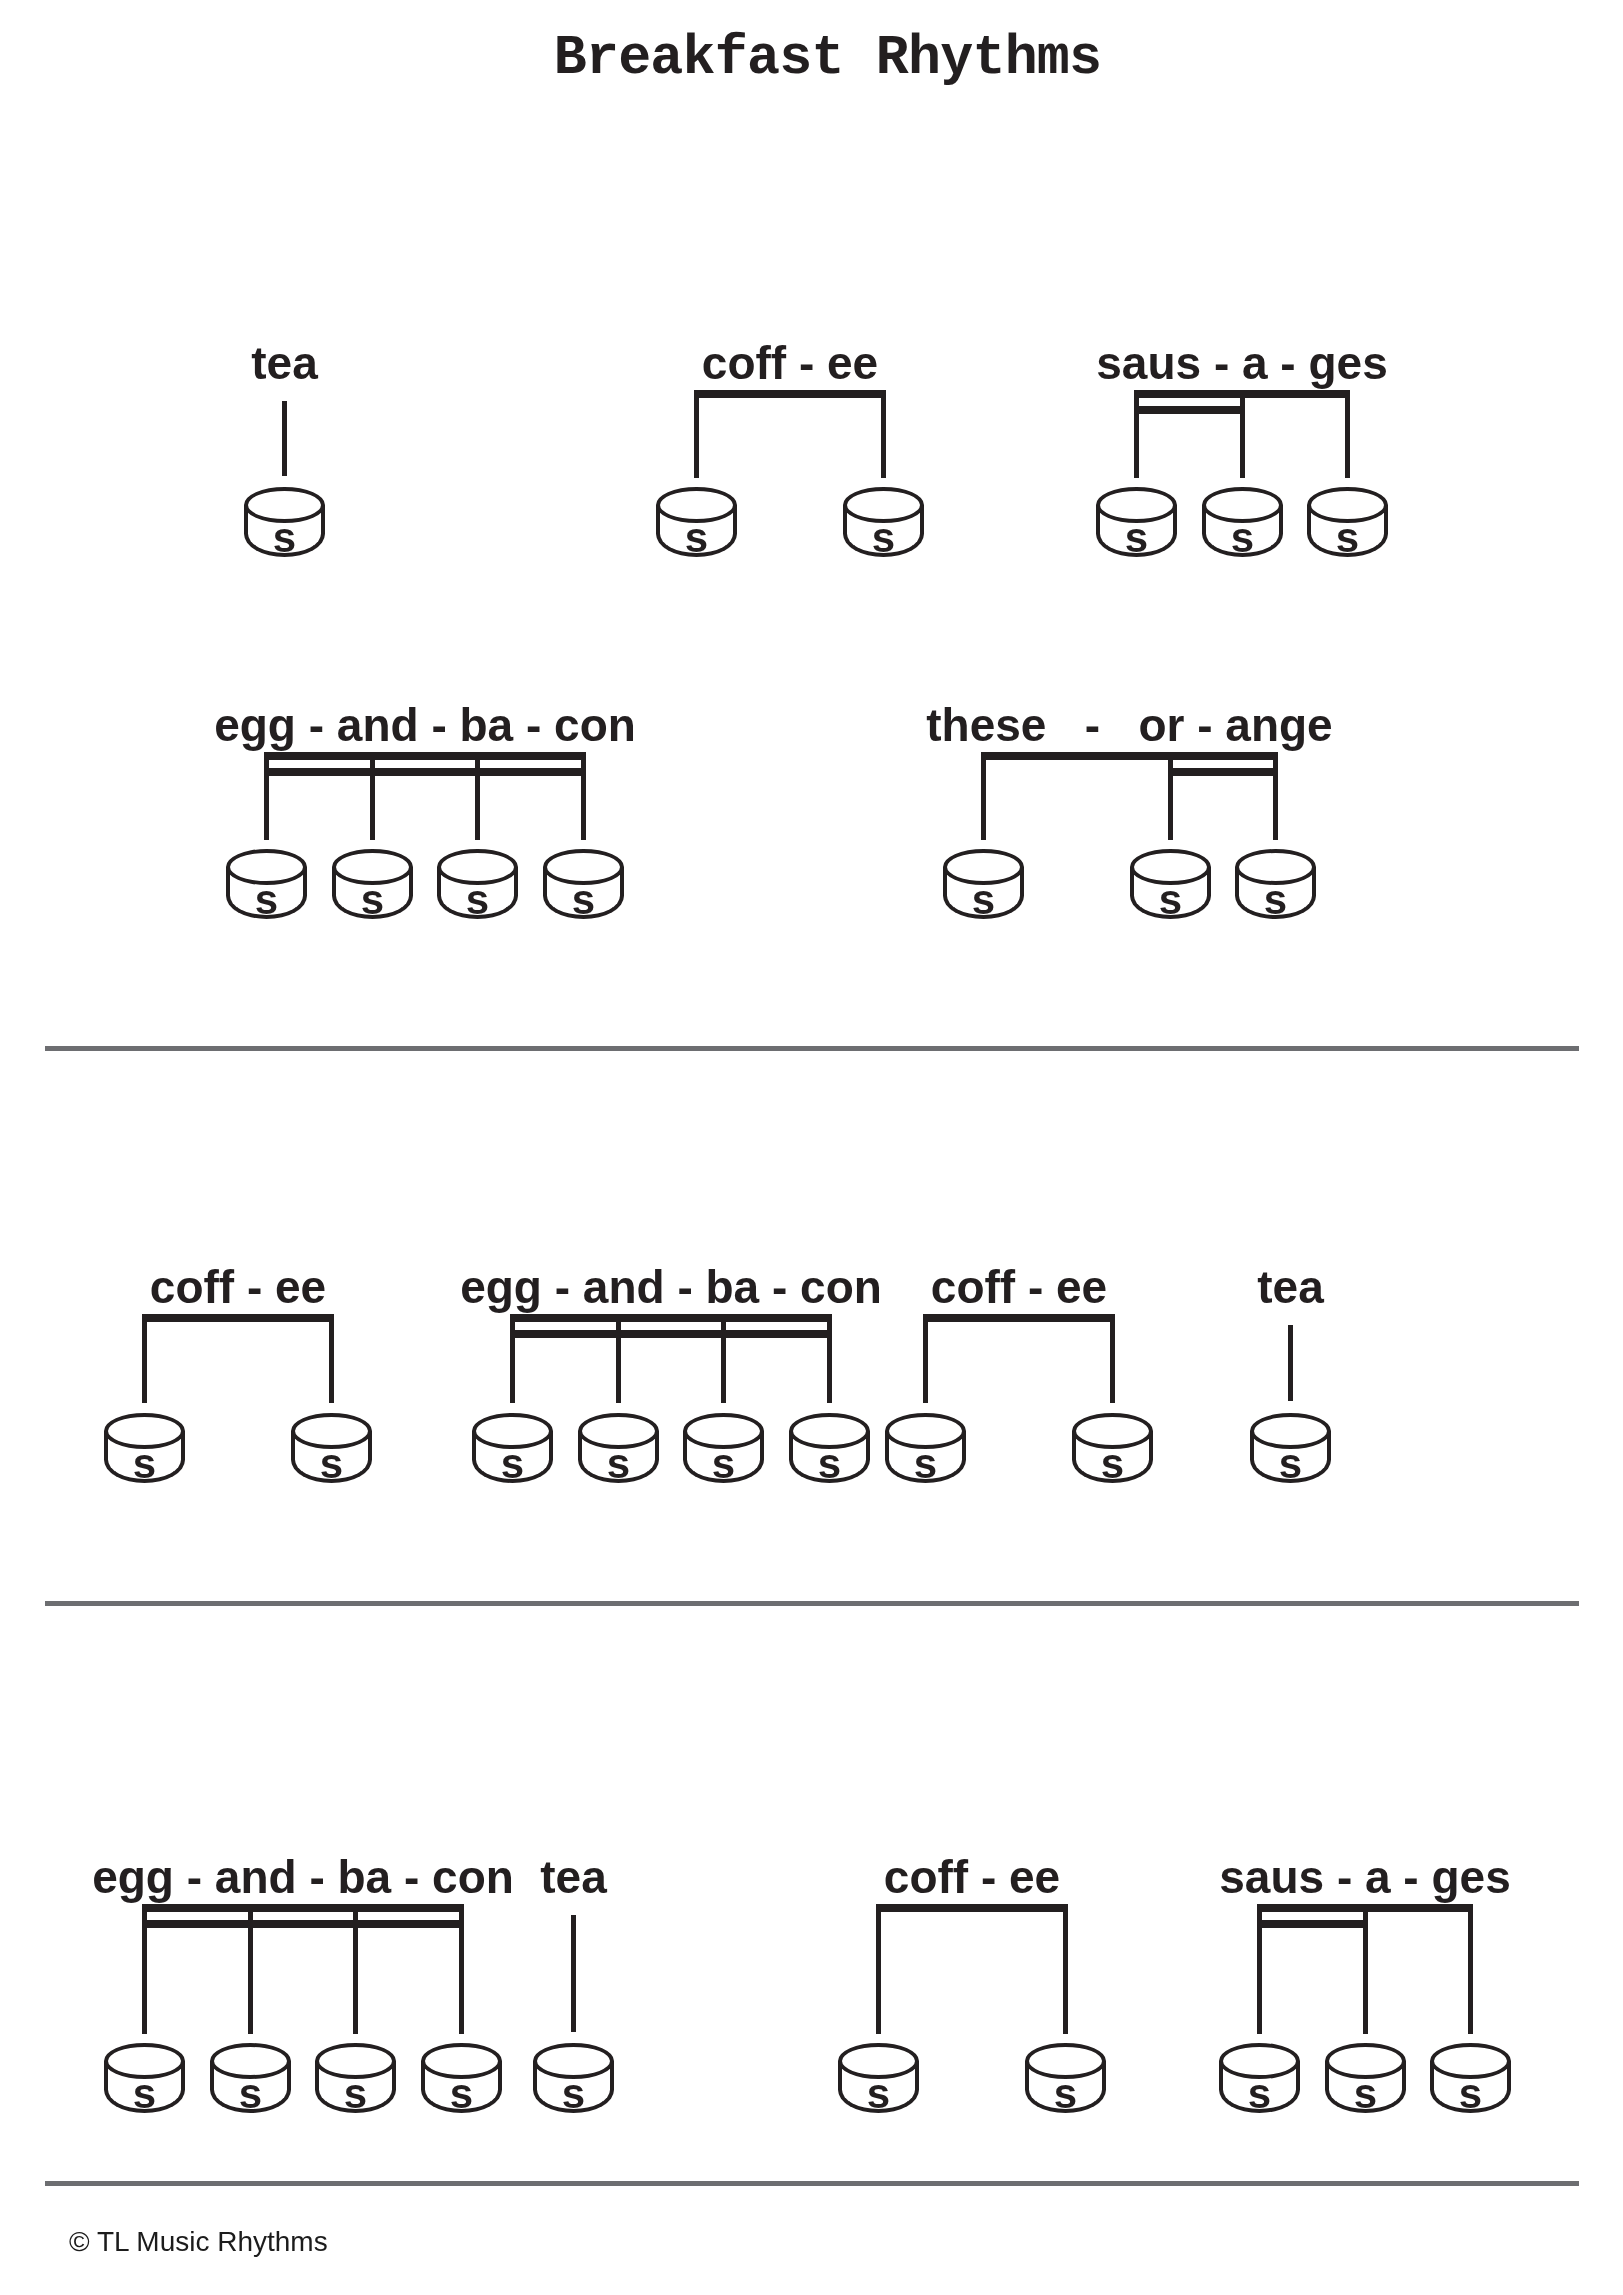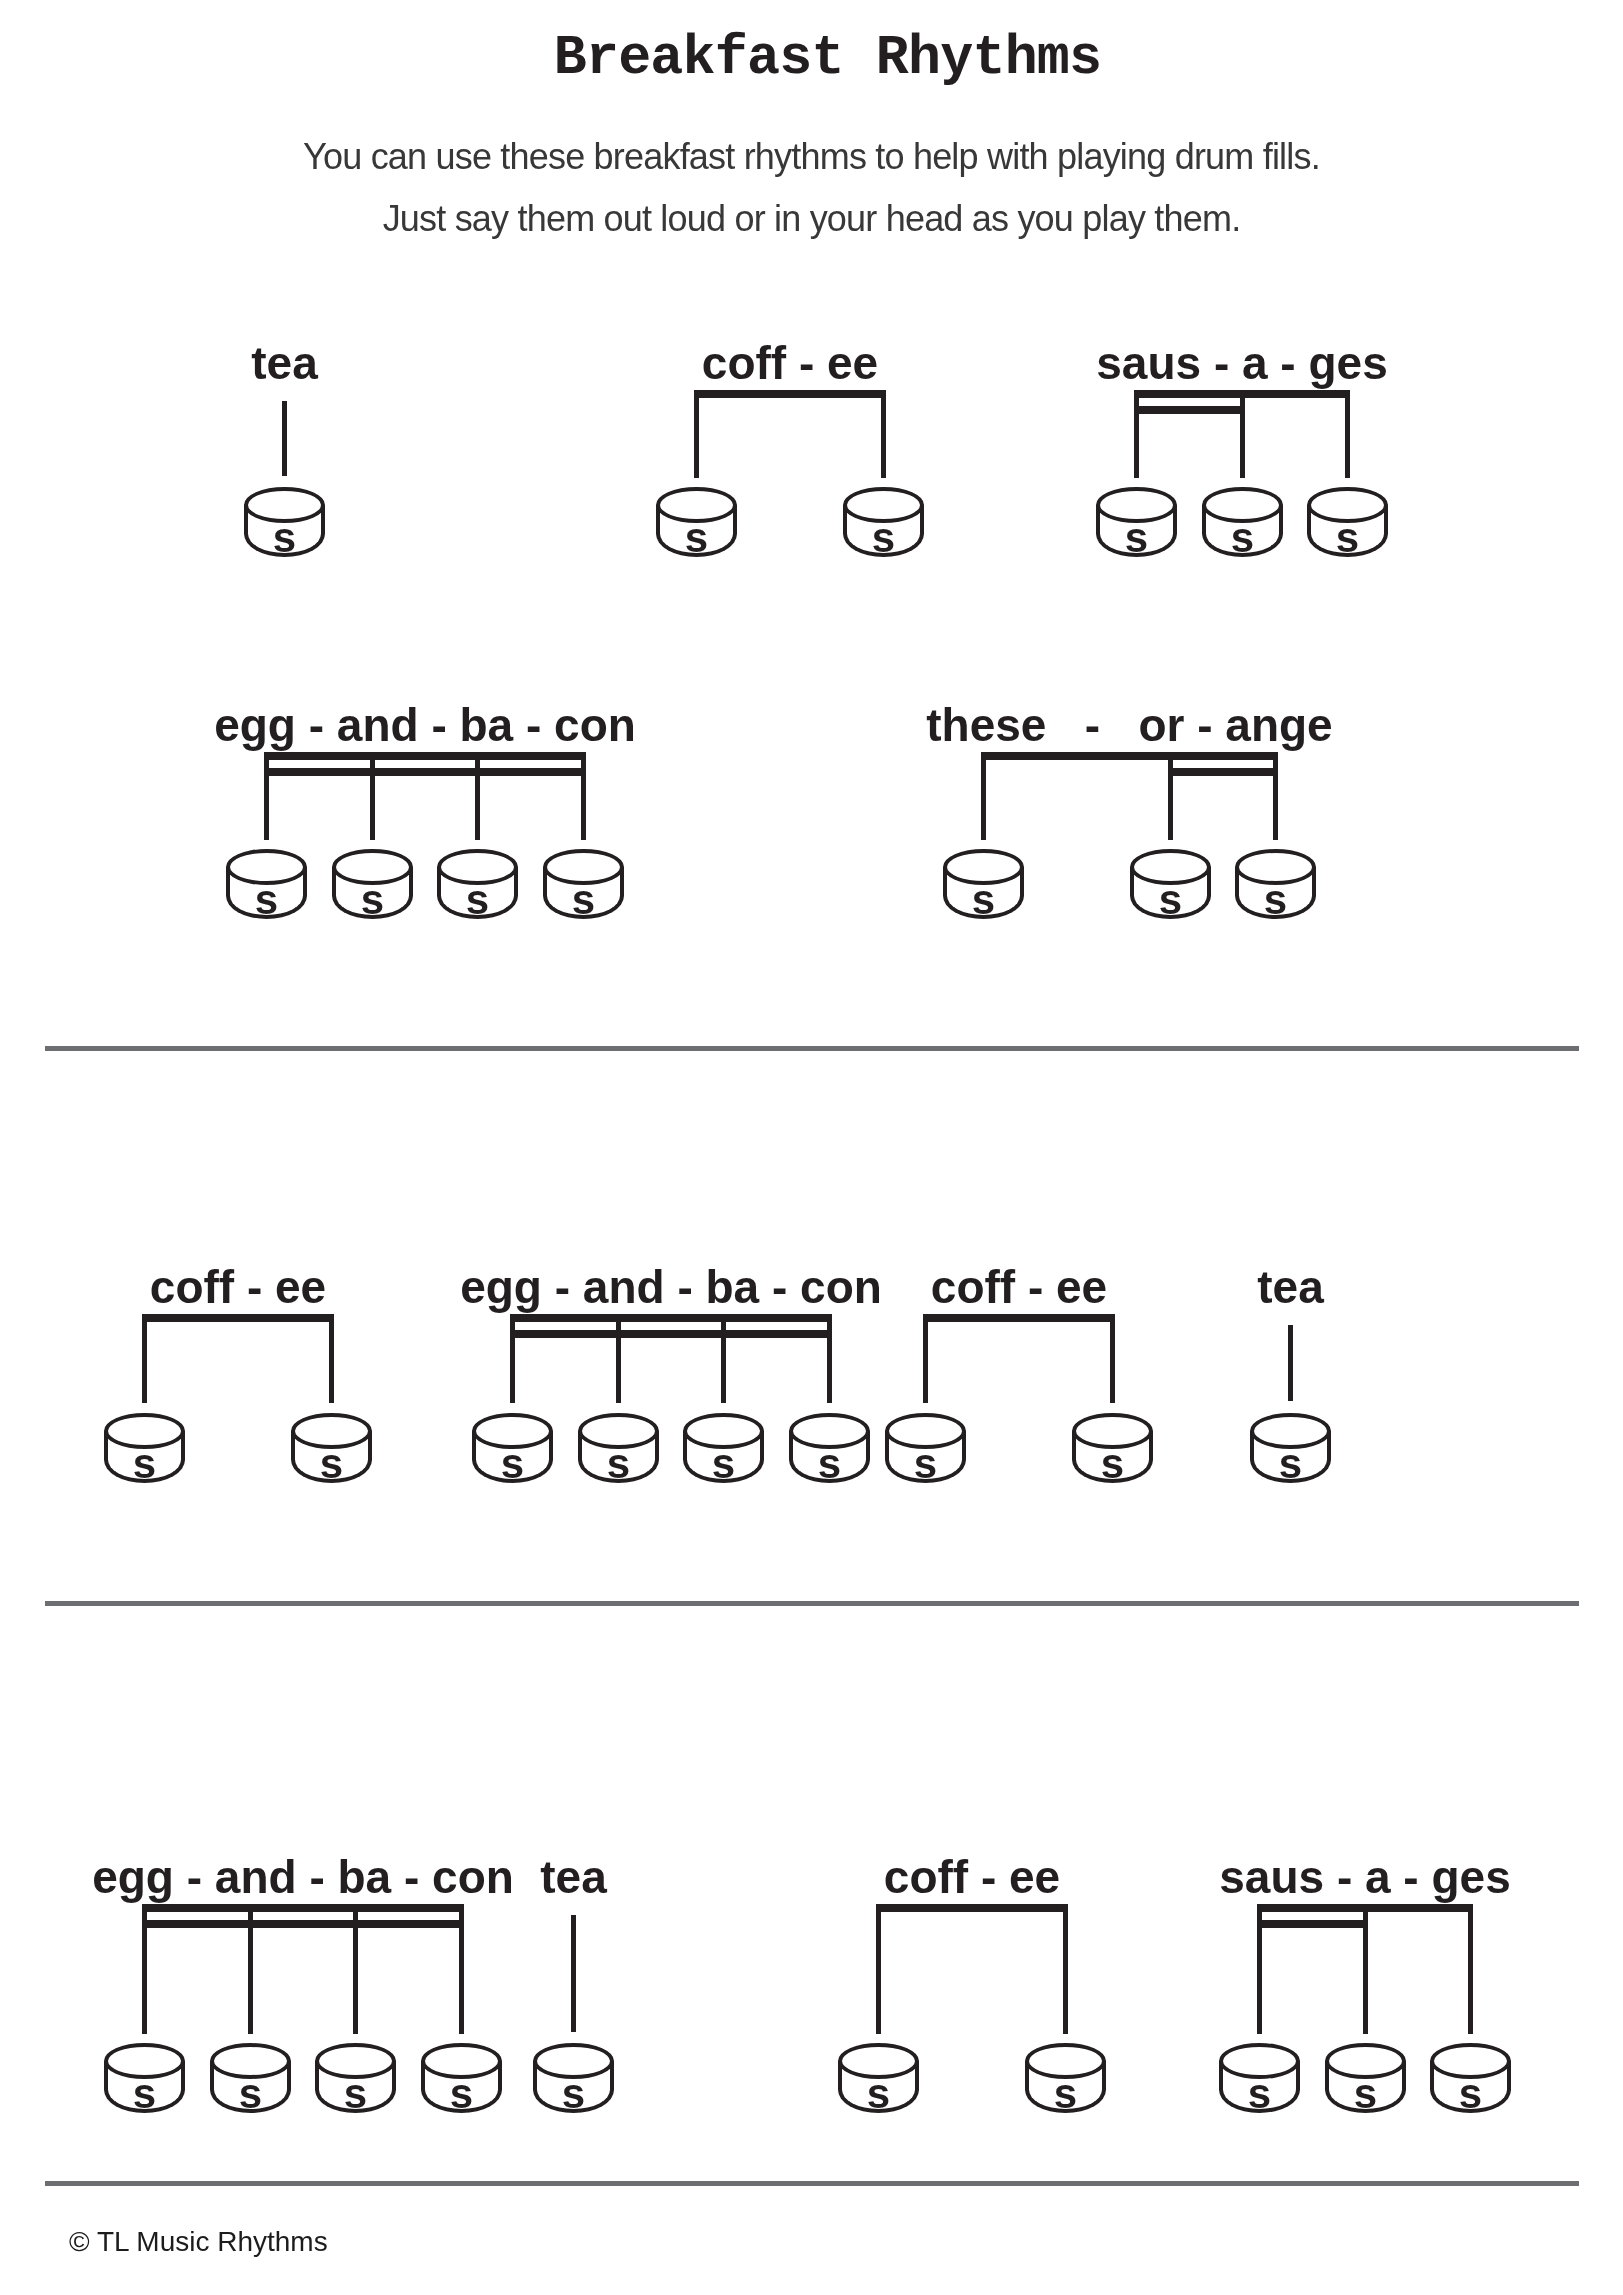--- a/index.html
+++ b/index.html
@@ -46,22 +46,20 @@
   }
   .drum-letter {
     font-size:42px; font-weight:bold; color:var(--ink); line-height:1; position:relative; z-index:3;
   }
 </style>
 </head>
 <body>
 
 <div class="page" id="page" style="--ink: #231f20; --rule: #6d6e71;">
   <div class="title">Breakfast Rhythms</div>
-  <div class="subtitle sub1">You can use these breakfast rhythms to help with playing drum fills.</div>
-  <div class="subtitle sub2">Just say them out loud or in your head as you play them.</div>
 
   <div class="divider" style="top:1046px"></div>
 
   <div class="divider" style="top:1601px"></div>
 
   <div class="divider" style="top:2181px"></div>
   <div class="footer-text">© TL Music Rhythms</div>
 <div class="group" style="left: 244px; top: 341px; width: 81px; height: 216px;">
       <div class="group-label">tea</div>
       <div class="notation" style="top: 49px; height: 97px;">

